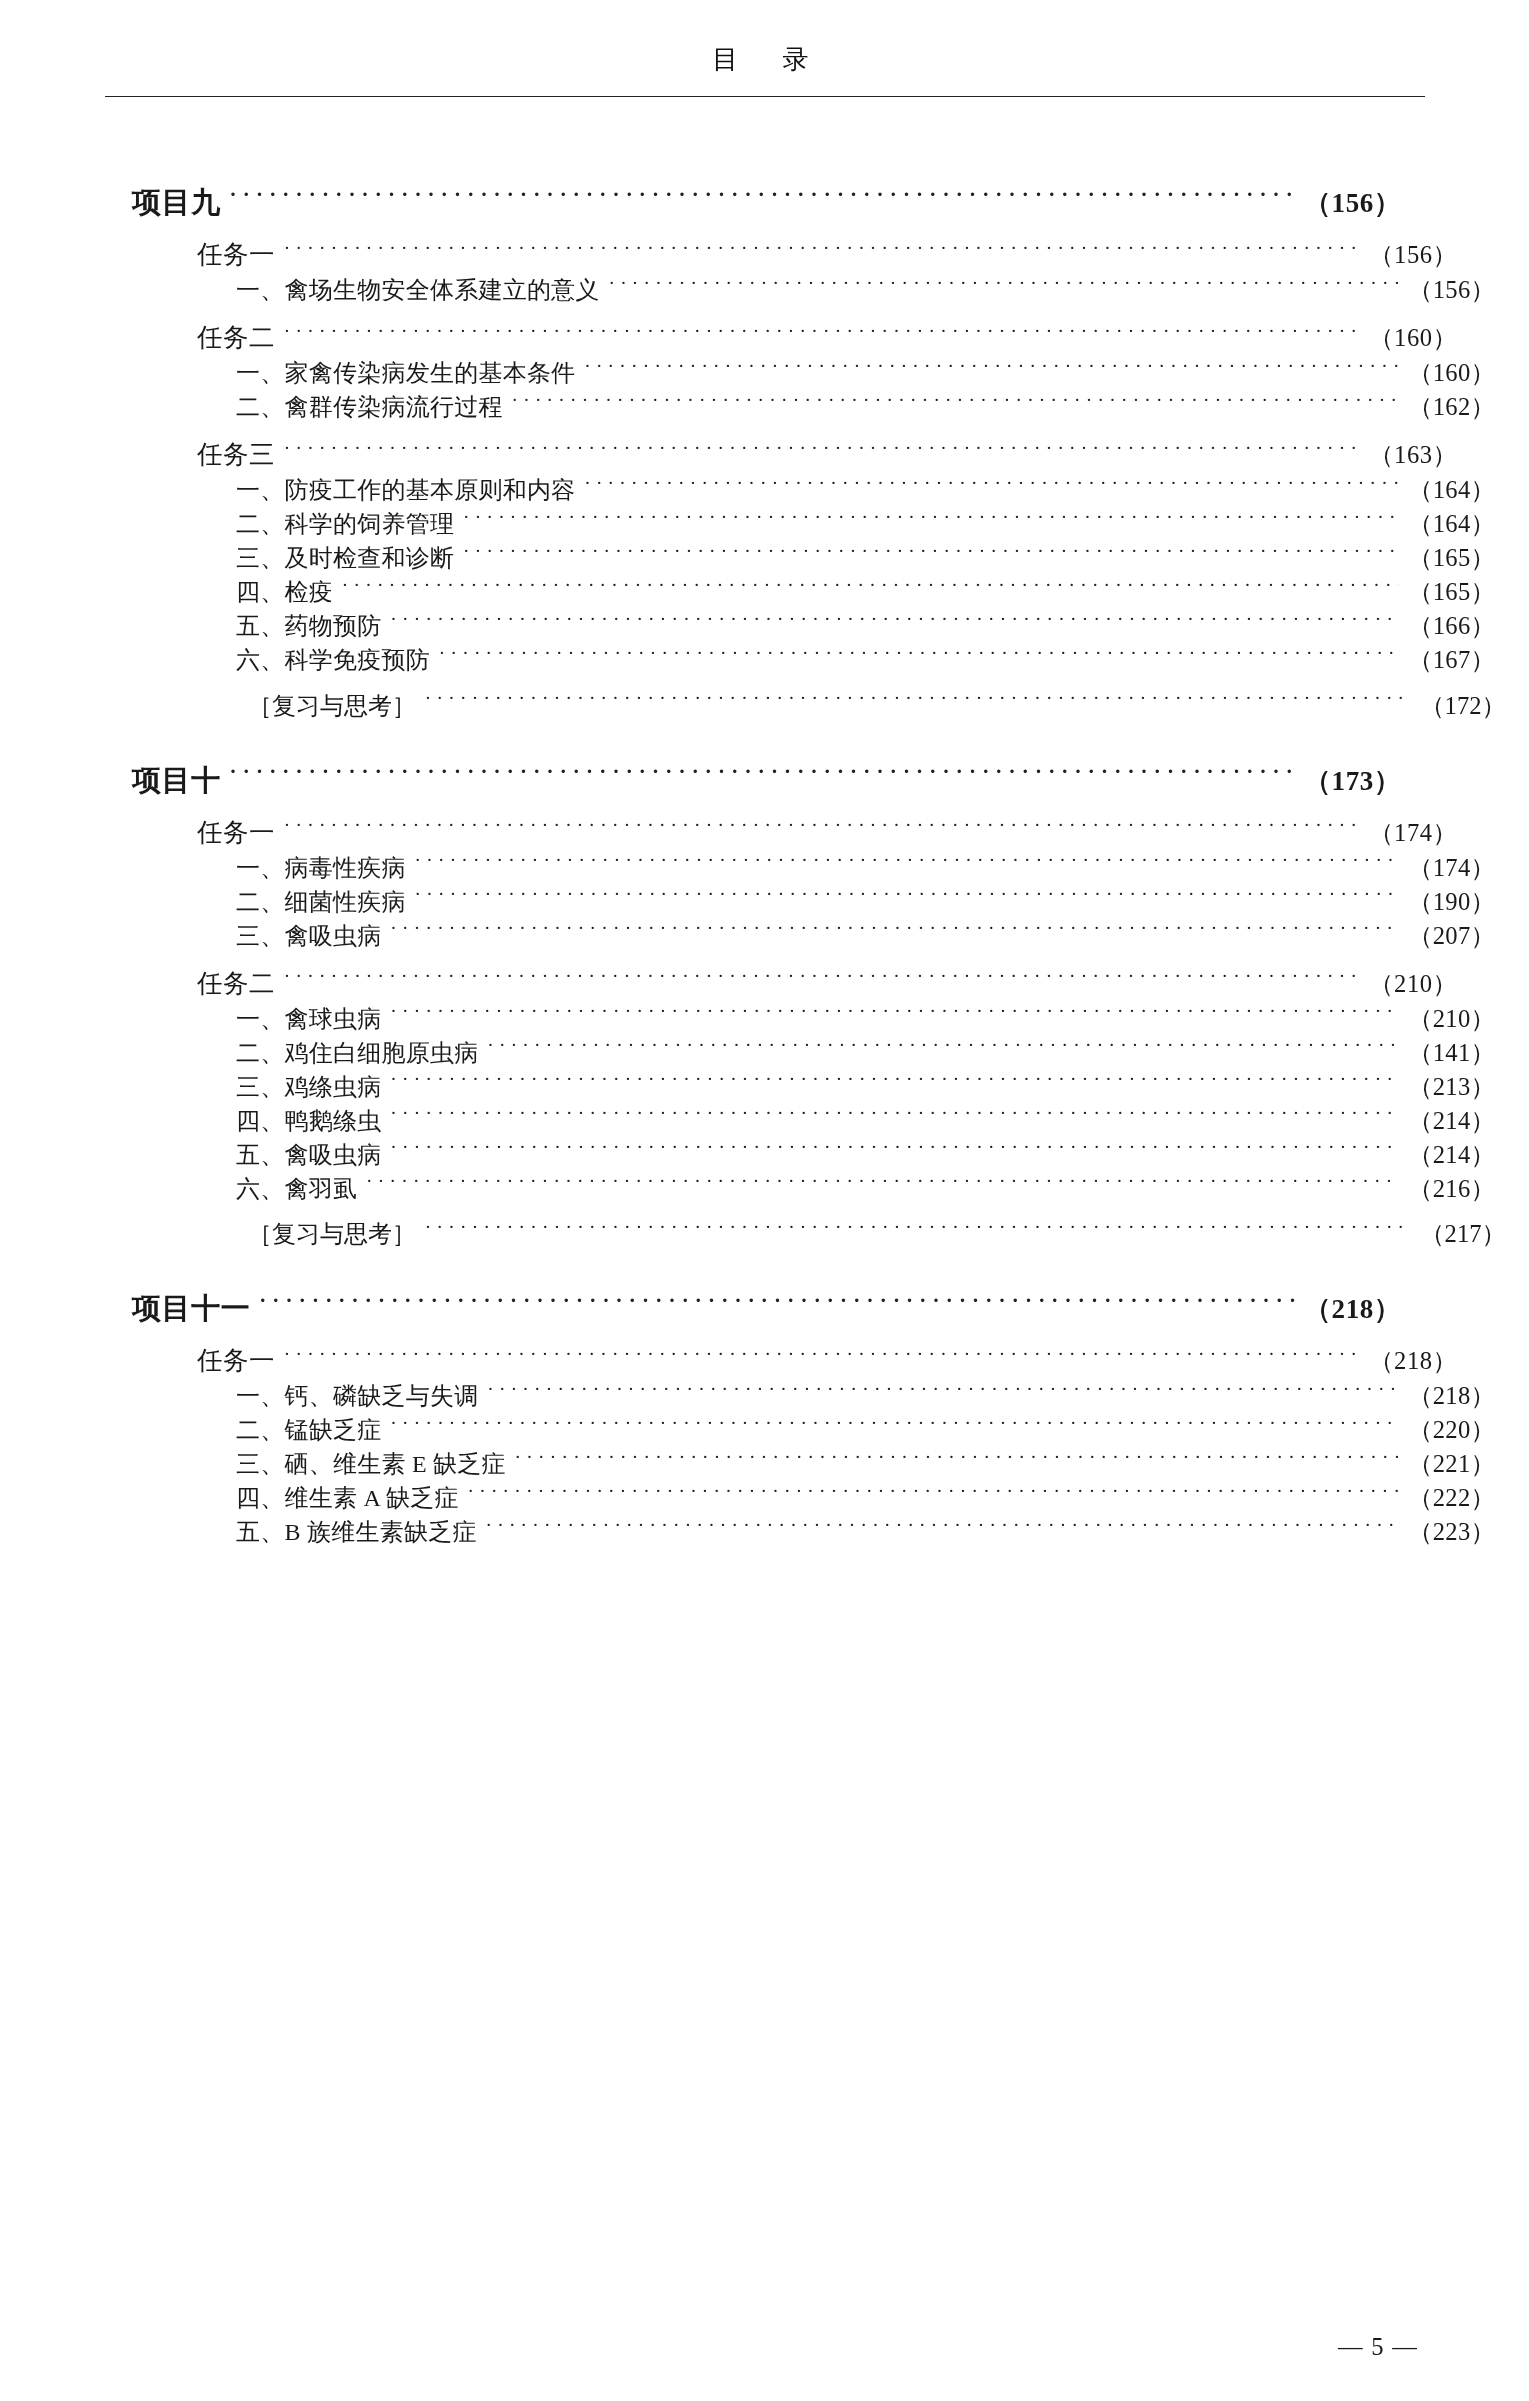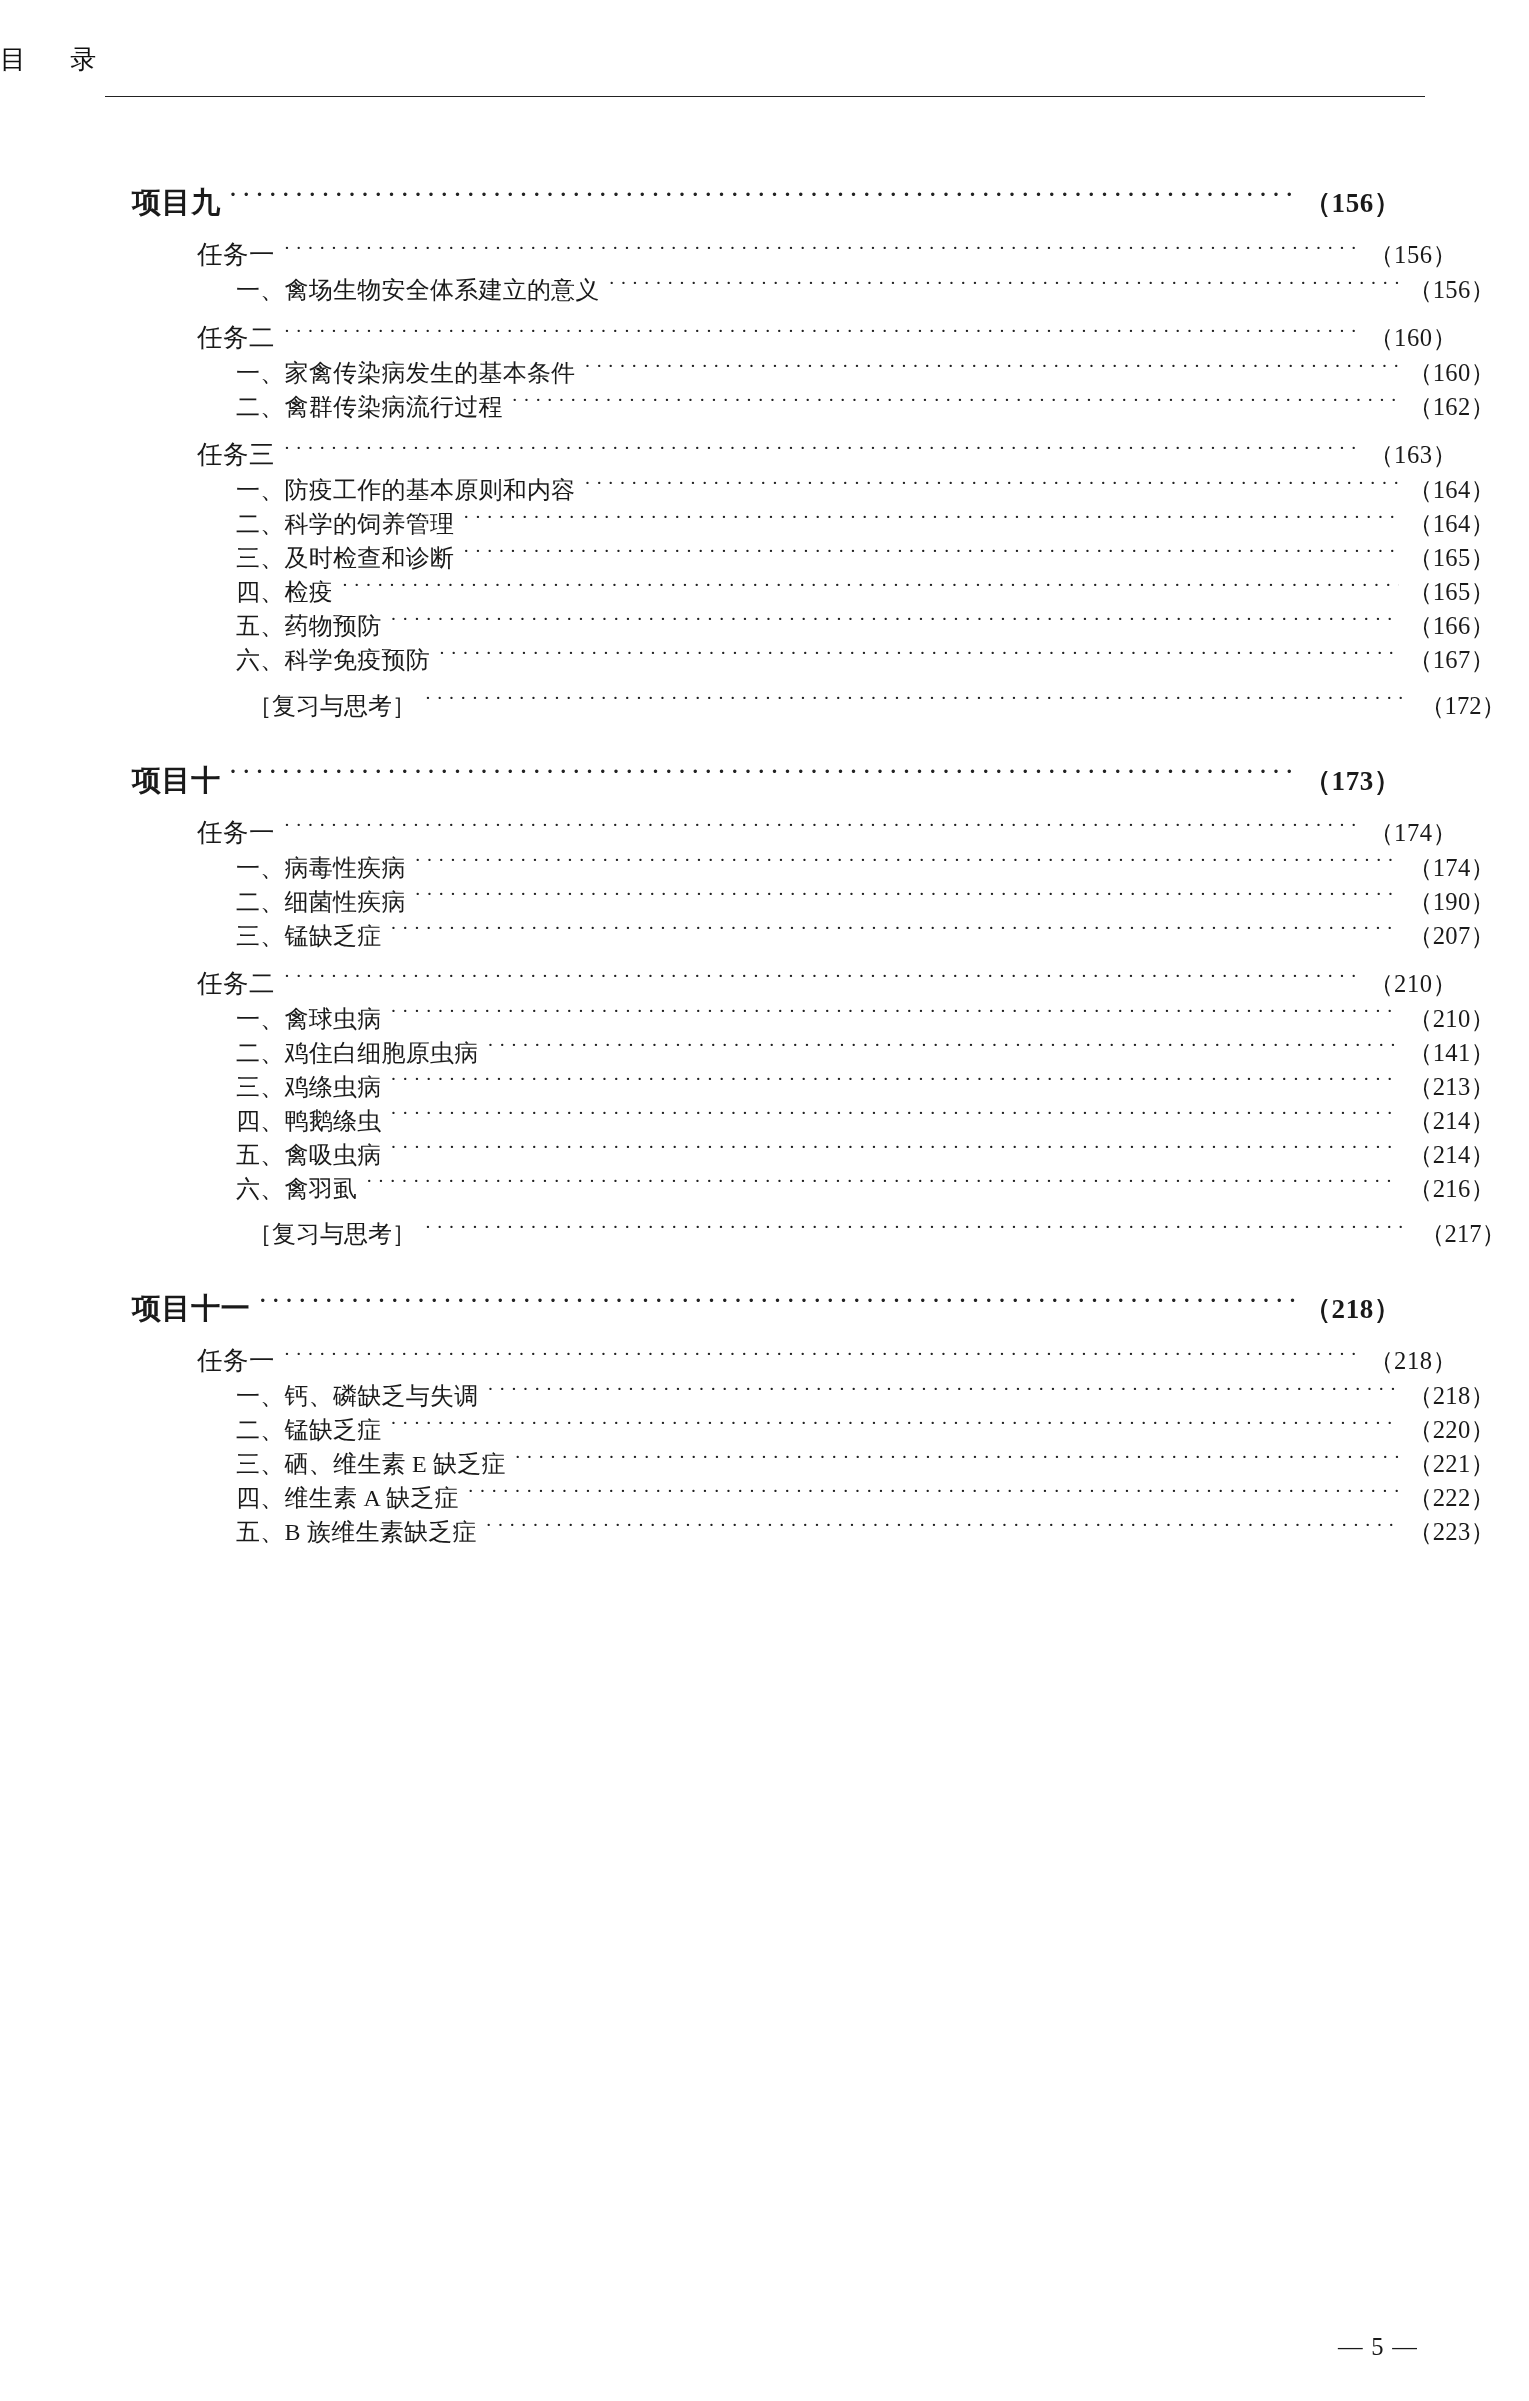--- a/index.html
+++ b/index.html
@@ -16,20 +16,21 @@
     overflow: hidden;
   }
   .page {
     position: relative;
     width: 1530px;
     height: 2401px;
     box-sizing: border-box;
     padding: 0;
   }
   .header {
+    text-align: center;
     font-size: 26px;
     letter-spacing: 0.35em;
     padding-top: 42px;
     font-family: "Liberation Serif", "DejaVu Serif", serif;
     color: #111;
   }
   .header-rule {
     margin: 19.3px 105px 0 105px;
     border-bottom: 1.8px solid #222;
   }
@@ -213,21 +214,21 @@
         <span class="title">一、病毒性疾病</span>
         <span class="leader"></span>
         <span class="page-no">（174）</span>
       </div>
       <div class="row lvl-item">
         <span class="title">二、细菌性疾病</span>
         <span class="leader"></span>
         <span class="page-no">（190）</span>
       </div>
       <div class="row lvl-item">
-        <span class="title">三、锰缺乏症</span>
+        <span class="title">三、禽吸虫病</span>
         <span class="leader"></span>
         <span class="page-no">（207）</span>
       </div>
       <div class="row lvl-task">
         <span class="title">任务二</span>
         <span class="leader"></span>
         <span class="page-no">（210）</span>
       </div>
       <div class="row lvl-item">
         <span class="title">一、禽球虫病</span>

